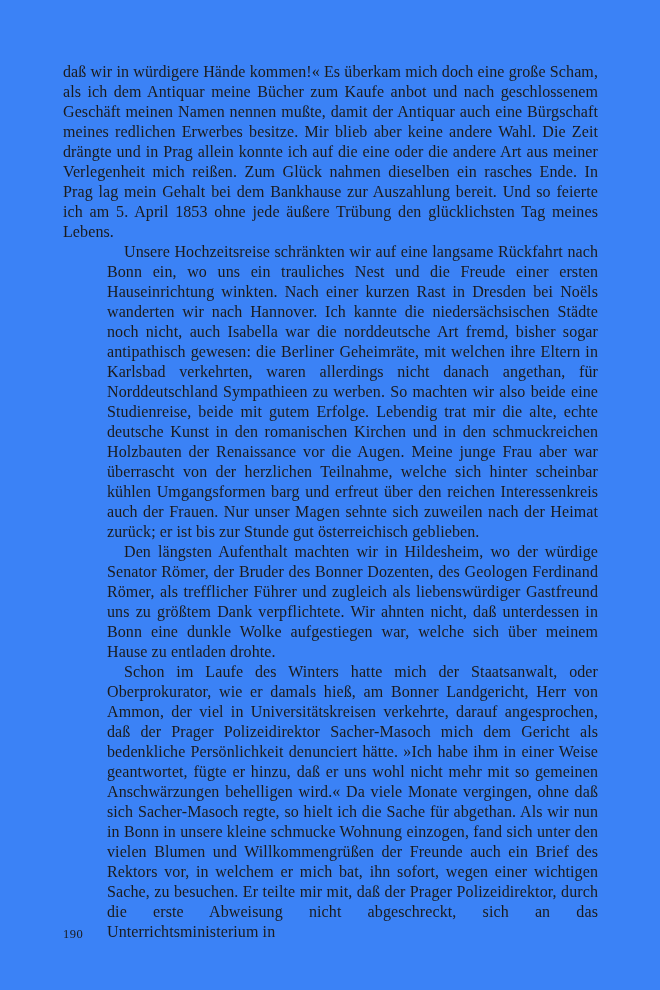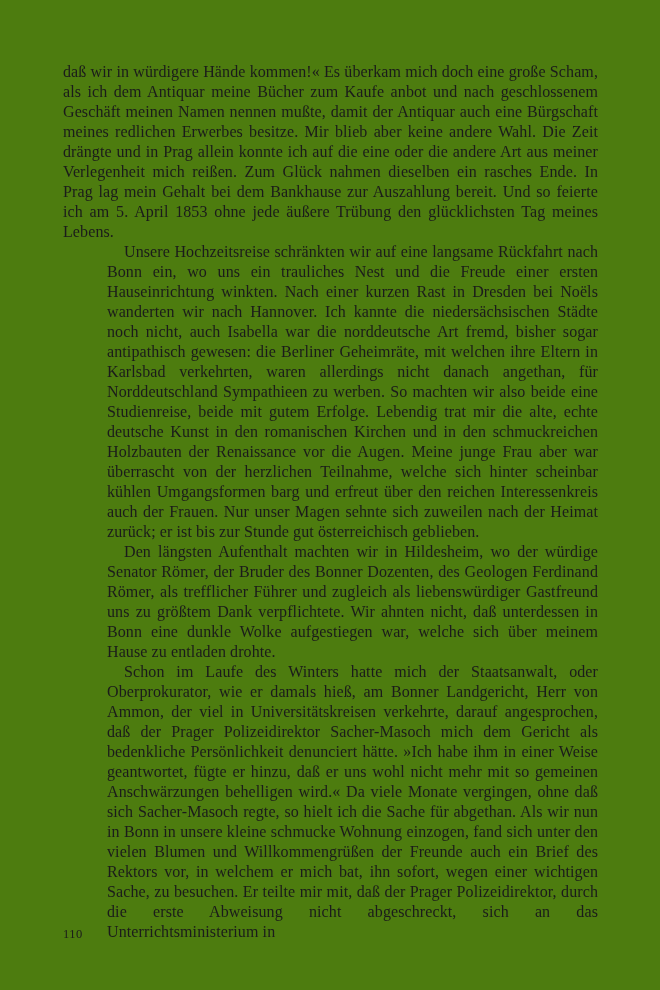--- a/index.html
+++ b/index.html
@@ -5,21 +5,21 @@
 <style>
   html, body {
     margin: 0;
     padding: 0;
     background: #ffffff;
   }
   .page {
     position: relative;
     width: 660px;
     height: 990px;
-    background: #4d7c0f;
+    background: #3b82f6;
     overflow: hidden;
     font-family: "Liberation Serif", "DejaVu Serif", serif;
     color: #1b1b1b;
   }
   .text-block {
     position: absolute;
     left: 63px;
     top: 62px;
     width: 535px;
     text-align: justify;
@@ -48,14 +48,14 @@
 </head>
 <body>
 
 <div class="page">
   <div class="text-block">
       <p class="para">daß wir in würdigere Hände kommen!« Es überkam mich doch eine große Scham, als ich dem Antiquar meine Bücher zum Kaufe anbot und nach geschlossenem Geschäft meinen Namen nennen mußte, damit der Antiquar auch eine Bürgschaft meines redlichen Erwerbes besitze. Mir blieb aber keine andere Wahl. Die Zeit drängte und in Prag allein konnte ich auf die eine oder die andere Art aus meiner Verlegenheit mich reißen. Zum Glück nahmen dieselben ein rasches Ende. In Prag lag mein Gehalt bei dem Bankhause zur Auszahlung bereit. Und so feierte ich am 5. April 1853 ohne jede äußere Trübung den glücklichsten Tag meines Lebens.</p>
       <p class="para indent">Unsere Hochzeitsreise schränkten wir auf eine langsame Rückfahrt nach Bonn ein, wo uns ein trauliches Nest und die Freude einer ersten Hauseinrichtung winkten. Nach einer kurzen Rast in Dresden bei Noëls wanderten wir nach Hannover. Ich kannte die niedersächsischen Städte noch nicht, auch Isabella war die norddeutsche Art fremd, bisher sogar antipathisch gewesen: die Berliner Geheimräte, mit welchen ihre Eltern in Karlsbad verkehrten, waren allerdings nicht danach angethan, für Norddeutschland Sympathieen zu werben. So machten wir also beide eine Studienreise, beide mit gutem Erfolge. Lebendig trat mir die alte, echte deutsche Kunst in den romanischen Kirchen und in den schmuckreichen Holzbauten der Renaissance vor die Augen. Meine junge Frau aber war überrascht von der herzlichen Teilnahme, welche sich hinter scheinbar kühlen Umgangsformen barg und erfreut über den reichen Interessenkreis auch der Frauen. Nur unser Magen sehnte sich zuweilen nach der Heimat zurück; er ist bis zur Stunde gut österreichisch geblieben.</p>
       <p class="para indent">Den längsten Aufenthalt machten wir in Hildesheim, wo der würdige Senator Römer, der Bruder des Bonner Dozenten, des Geologen Ferdinand Römer, als trefflicher Führer und zugleich als liebenswürdiger Gastfreund uns zu größtem Dank verpflichtete. Wir ahnten nicht, daß unterdessen in Bonn eine dunkle Wolke aufgestiegen war, welche sich über meinem Hause zu entladen drohte.</p>
       <p class="para indent">Schon im Laufe des Winters hatte mich der Staatsanwalt, oder Oberprokurator, wie er damals hieß, am Bonner Landgericht, Herr von Ammon, der viel in Universitätskreisen verkehrte, darauf angesprochen, daß der Prager Polizeidirektor Sacher-Masoch mich dem Gericht als bedenkliche Persönlichkeit denunciert hätte. »Ich habe ihm in einer Weise geantwortet, fügte er hinzu, daß er uns wohl nicht mehr mit so gemeinen Anschwärzungen behelligen wird.« Da viele Monate vergingen, ohne daß sich Sacher-Masoch regte, so hielt ich die Sache für abgethan. Als wir nun in Bonn in unsere kleine schmucke Wohnung einzogen, fand sich unter den vielen Blumen und Willkommengrüßen der Freunde auch ein Brief des Rektors vor, in welchem er mich bat, ihn sofort, wegen einer wichtigen Sache, zu besuchen. Er teilte mir mit, daß der Prager Polizeidirektor, durch die erste Abweisung nicht abgeschreckt, sich an das Unterrichtsministerium in</p>
     </div>
-  <div class="page-number">110</div>
+  <div class="page-number">190</div>
 </div>
 
 </body></html>

